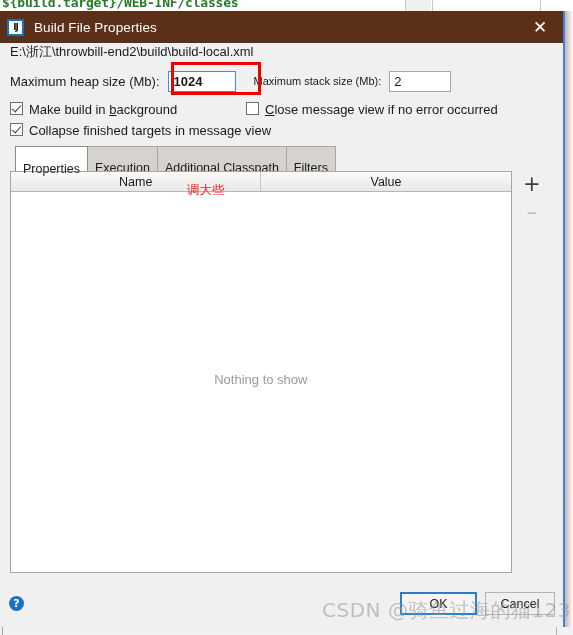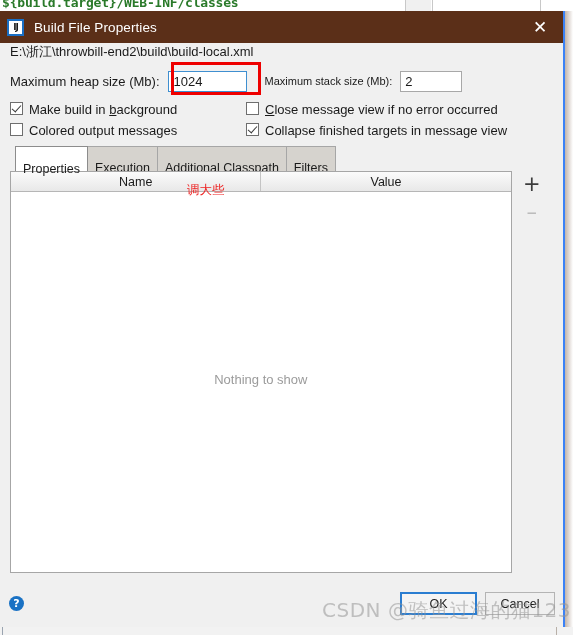--- a/index.html
+++ b/index.html
@@ -89,26 +89,27 @@
   }
 
   .mem-row {
     margin-top: 7px;
     height: 26px;
     display: flex; align-items: center;
     position: relative;
   }
   .mem-label { font-size: 13px; color: #1a1a1a; white-space: nowrap; }
   .heap-input {
-    width: 79px; height: 21px; margin-left: 8px;
+    width: 68px; height: 21px; margin-left: 8px;
     border: 1px solid #3f8fd0; background: #ffffff;
     box-sizing: border-box;
     font-size: 13px; color: #1a1a1a;
     padding: 0 5px; line-height: 19px;
     outline: none;
+    font-weight: bold;
   }
   .red-box {
     position: absolute;
     left: 161px; top: -6px;
     width: 90px; height: 33px;
     border: 3px solid #ee0000;
     box-sizing: border-box;
     pointer-events: none;
   }
   .mem-label2 { font-size: 11px; color: #1a1a1a; margin-left: 18px; white-space: nowrap; }
@@ -317,24 +318,20 @@
         <div class="cb">
           <span class="cb-box checked"></span>
           <span class="cb-label"><span>Make build in </span><span class="mn">b</span><span>ackground</span></span>
         </div>
 
         <div class="cb">
           <span class="cb-box"></span>
           <span class="cb-label"><span></span><span class="mn">C</span><span>lose message view if no error occurred</span></span>
         </div>
 
-        <div class="cb">
-          <span class="cb-box"></span>
-          <span class="cb-label">Colored output messages</span>
-        </div>
 
         <div class="cb">
           <span class="cb-box checked"></span>
           <span class="cb-label">Collapse finished targets in message view</span>
         </div>
 
       </div>
 
       <div class="tabs">
         <div class="tab active">Properties</div>

